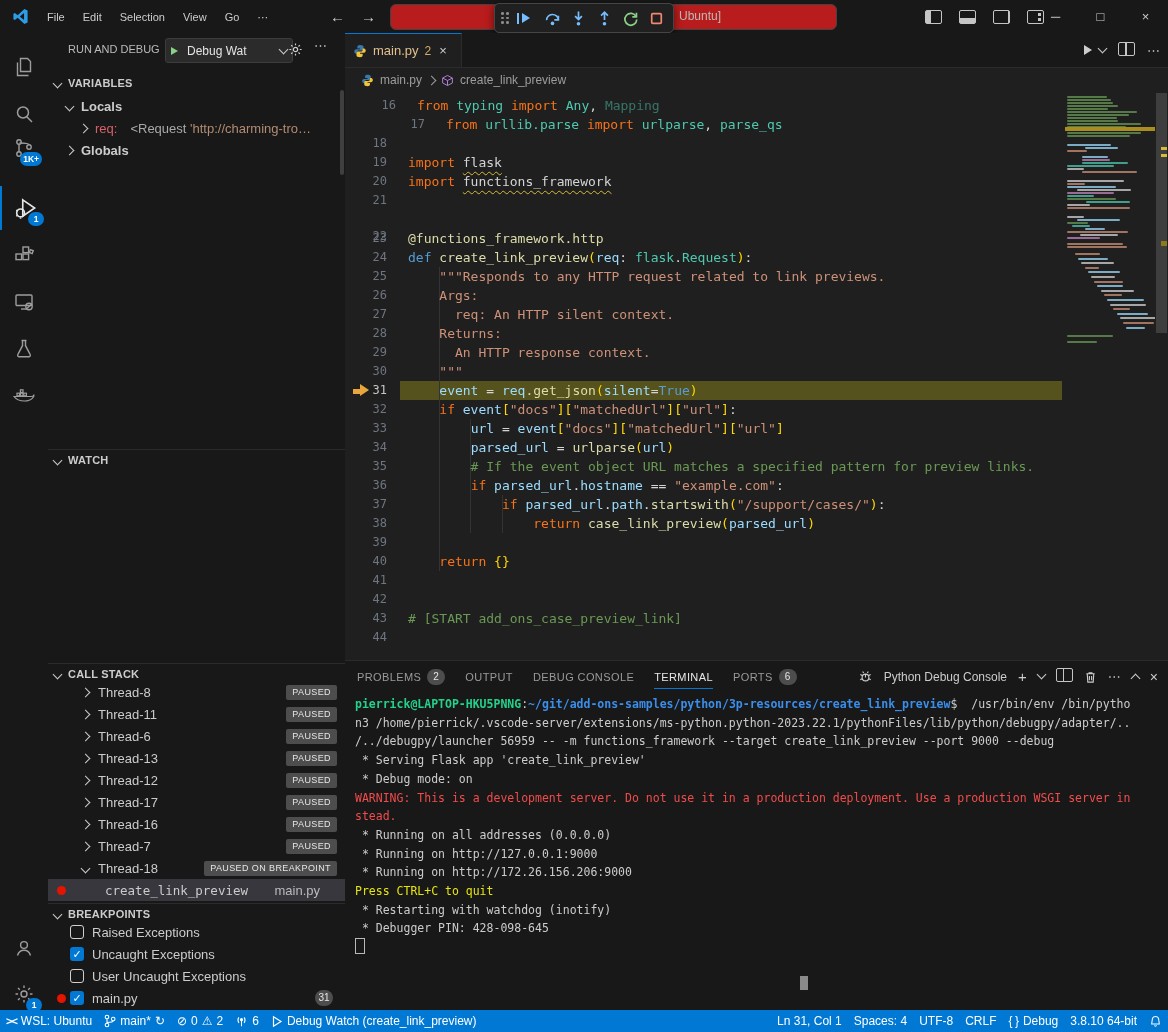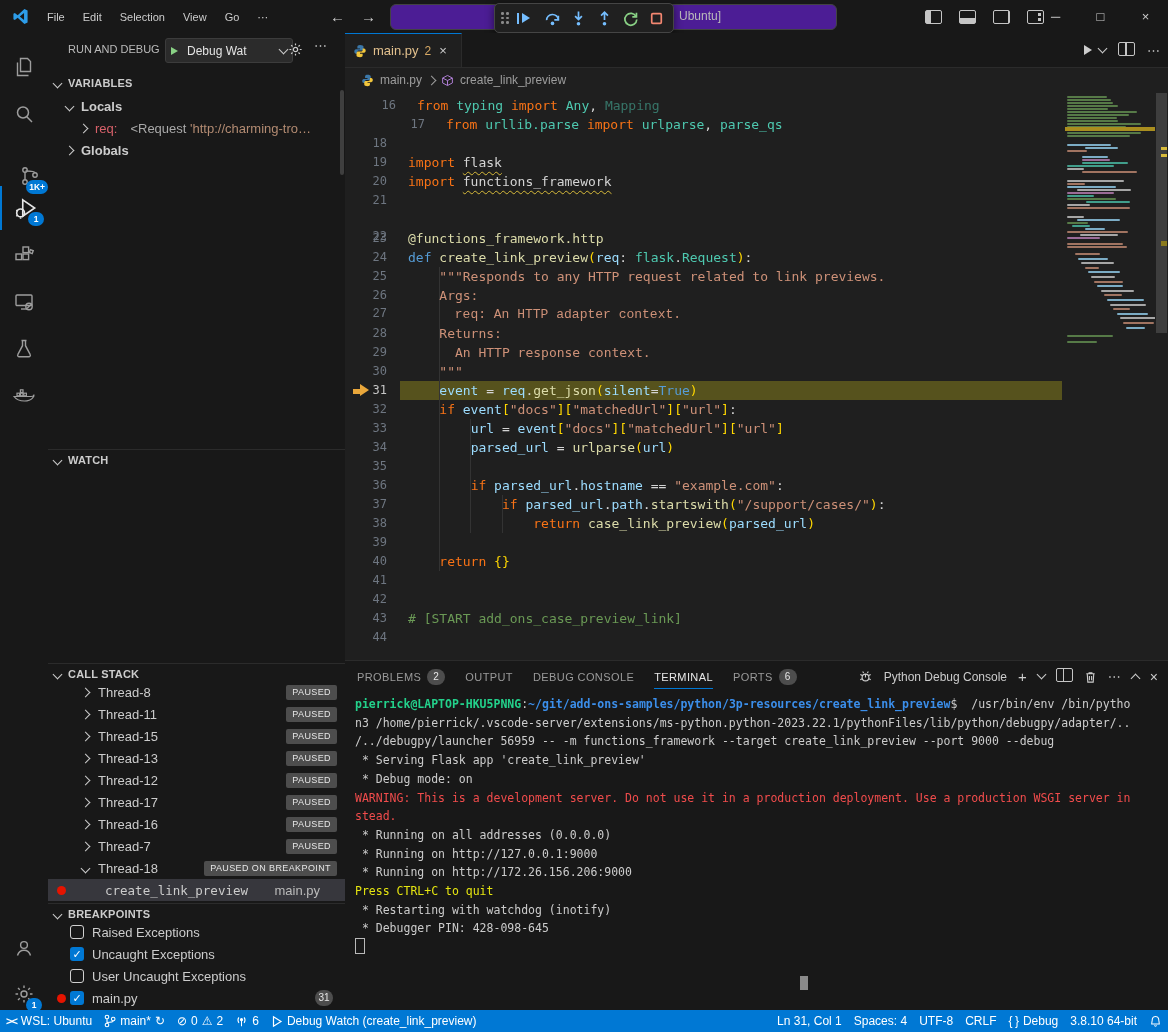--- a/index.html
+++ b/index.html
@@ -11,21 +11,21 @@
   .chv.r{transform:rotate(-45deg);}
   .chv.d{transform:rotate(45deg);}
   .chv.u{transform:rotate(-135deg);}
 
   
   #titlebar{position:absolute;top:0;left:0;width:1168px;height:33px;background:#181818;border-bottom:1px solid #2b2b2b;}
   #logo{position:absolute;left:12px;top:8px;}
   #menus{position:absolute;left:38px;top:0;height:33px;display:flex;align-items:center;}
   .menu-item{padding:0 9px;height:22px;line-height:22px;border-radius:4px;color:#ccc;font-size:11px;cursor:default;}
   #nav-arrows{position:absolute;left:330px;top:0;height:33px;display:flex;align-items:center;gap:16px;color:#cfcfcf;font-size:15px;}
-  #cmd-center{position:absolute;left:390px;top:4px;width:445px;height:24px;background:#4c1d95;border:1px solid #434343;border-radius:6px;}
+  #cmd-center{position:absolute;left:390px;top:4px;width:445px;height:24px;background:#b91c1c;border:1px solid #434343;border-radius:6px;}
   #cmd-center span{position:absolute;left:288px;top:4px;font-size:12px;color:#bbb;}
   #dbg-toolbar{position:absolute;left:494px;top:3px;height:28px;background:#202020;border:1px solid #454545;border-radius:5px;display:flex;align-items:center;padding:0 6px;gap:4px;box-shadow:0 2px 8px rgba(0,0,0,.55);}
   .dbg-btn{width:22px;height:22px;display:flex;align-items:center;justify-content:center;}
   #grip{display:grid;grid-template-columns:3px 3px;grid-gap:2px;margin-right:2px;}
   #grip i{width:2.5px;height:2.5px;background:#8a8a8a;border-radius:50%;}
   .tri-cont{width:0;height:0;border:5px solid transparent;border-left:8px solid #75beff;margin-left:3px;}
   .bar-cont{width:2.5px;height:11px;background:#75beff;}
   #layout-ctrls{position:absolute;left:925px;top:0;height:33px;display:flex;align-items:center;gap:17px;}
   .lay-ico{width:15px;height:12px;border:1.4px solid #c5c5c5;border-radius:2px;position:relative;}
   .lay-ico i{position:absolute;background:#c5c5c5;}
@@ -213,21 +213,21 @@
           <path d="M8.5 3.5h7l3 3v10h-10z"></path>
           <path d="M5.5 7.5v13h11"></path>
         </svg>
       </div>
       <div class="act-item" style="top: 59px;">
         <svg width="24" height="24" viewBox="0 0 24 24" fill="none" stroke="currentColor" stroke-width="1.5">
           <circle cx="11" cy="10.5" r="5.5"></circle>
           <path d="M14.8 14.8 20 20"></path>
         </svg>
       </div>
-      <div class="act-item" style="top: 121px; padding-left: 6px;">
+      <div class="act-item" style="top: 93px;">
         <svg width="24" height="24" viewBox="0 0 24 24" fill="none" stroke="currentColor" stroke-width="1.4">
           <circle cx="7" cy="6" r="2.2"></circle>
           <circle cx="7" cy="18" r="2.2"></circle>
           <circle cx="17" cy="11" r="2.2"></circle>
           <path d="M7 8.2v7.6M7.5 7c4.5 0 9.5.5 9.5 1.8"></path>
         </svg>
         <span class="act-badge">1K+</span>
       </div>
       <div class="act-item active" style="top: 153px;">
         <svg width="26" height="26" viewBox="0 0 24 24" fill="none" stroke="currentColor" stroke-width="1.5">
@@ -335,21 +335,21 @@
           <span>Thread-8</span>
           <span class="paused-badge">PAUSED</span>
         </div>
         <div class="sb-row" style="padding-left: 34px;">
           <span class="chv r" style="margin-right: 9px;"></span>
           <span>Thread-11</span>
           <span class="paused-badge">PAUSED</span>
         </div>
         <div class="sb-row" style="padding-left: 34px;">
           <span class="chv r" style="margin-right: 9px;"></span>
-          <span>Thread-15</span>
+          <span>Thread-6</span>
           <span class="paused-badge">PAUSED</span>
         </div>
         <div class="sb-row" style="padding-left: 34px;">
           <span class="chv r" style="margin-right: 9px;"></span>
           <span>Thread-13</span>
           <span class="paused-badge">PAUSED</span>
         </div>
         <div class="sb-row" style="padding-left: 34px;">
           <span class="chv r" style="margin-right: 9px;"></span>
           <span>Thread-12</span>
@@ -462,29 +462,29 @@
           <div class="cl" style="top: 22px; margin-left: 38px;"><span class="ln">17</span><span class="src"><span class="tk-kw">from</span><span class="tk-pln"> </span><span class="tk-type">urllib.parse</span><span class="tk-pln"> </span><span class="tk-kw">import</span><span class="tk-pln"> </span><span class="tk-type">urlparse</span><span class="tk-pln">, </span><span class="tk-type">parse_qs</span></span></div>
           <div class="cl" style="top: 41px;"><span class="ln">18</span><span class="src"></span></div>
           <div class="cl" style="top: 60px;"><span class="ln">19</span><span class="src"><span class="tk-kw">import</span><span class="tk-pln"> </span><span class="tk-sqg">flask</span></span></div>
           <div class="cl" style="top: 79px;"><span class="ln">20</span><span class="src"><span class="tk-kw">import</span><span class="tk-pln"> </span><span class="tk-sqg">functions_framework</span></span></div>
           <div class="cl" style="top: 98px;"><span class="ln">21</span><span class="src"></span></div>
           <div class="cl" style="top: 134px;"><span class="ln">22</span><span class="src"></span></div>
           <div class="cl" style="top: 136px;"><span class="ln">23</span><span class="src"><span class="tk-fn">@functions_framework.http</span></span></div>
           <div class="cl" style="top: 155px;"><span class="ln">24</span><span class="src"><span class="tk-def">def</span><span class="tk-pln"> </span><span class="tk-fn">create_link_preview</span><span class="tk-brk">(</span><span class="tk-var">req</span><span class="tk-pln">: </span><span class="tk-type">flask</span><span class="tk-pln">.</span><span class="tk-type">Request</span><span class="tk-brk">)</span><span class="tk-pln">:</span></span></div>
           <div class="cl" style="top: 174px;"><span class="ln">25</span><span class="src"><span class="tk-str">    """Responds to any HTTP request related to link previews.</span></span></div>
           <div class="cl" style="top: 193px;"><span class="ln">26</span><span class="src"><span class="tk-str">    Args:</span></span></div>
-          <div class="cl" style="top: 212px; font-family: Liberation Mono, monospace;"><span class="ln">27</span><span class="src"><span class="tk-str">      req: An HTTP adapter context.</span></span></div>
+          <div class="cl" style="top: 212px;"><span class="ln">27</span><span class="src"><span class="tk-str">      req: An HTTP silent context.</span></span></div>
           <div class="cl" style="top: 231px;"><span class="ln">28</span><span class="src"><span class="tk-str">    Returns:</span></span></div>
           <div class="cl" style="top: 250px;"><span class="ln">29</span><span class="src"><span class="tk-str">      An HTTP response context.</span></span></div>
           <div class="cl" style="top: 269px;"><span class="ln">30</span><span class="src"><span class="tk-str">    """</span></span></div>
           <div class="cl cur" style="top: 288px;"><span class="ln">31</span><span class="src"><span class="tk-pln">    </span><span class="tk-var">event</span><span class="tk-pln"> = </span><span class="tk-var">req</span><span class="tk-pln">.</span><span class="tk-fn">get_json</span><span class="tk-brk">(</span><span class="tk-var">silent</span><span class="tk-pln">=</span><span class="tk-def">True</span><span class="tk-brk">)</span></span></div>
           <div class="cl" style="top: 307px;"><span class="ln">32</span><span class="src"><span class="tk-pln">    </span><span class="tk-kw">if</span><span class="tk-pln"> </span><span class="tk-var">event</span><span class="tk-brk">[</span><span class="tk-str">"docs"</span><span class="tk-brk">][</span><span class="tk-str">"matchedUrl"</span><span class="tk-brk">][</span><span class="tk-str">"url"</span><span class="tk-brk">]</span><span class="tk-pln">:</span></span></div>
           <div class="cl" style="top: 326px;"><span class="ln">33</span><span class="src"><span class="tk-pln">        </span><span class="tk-var">url</span><span class="tk-pln"> = </span><span class="tk-var">event</span><span class="tk-brk">[</span><span class="tk-str">"docs"</span><span class="tk-brk">][</span><span class="tk-str">"matchedUrl"</span><span class="tk-brk">][</span><span class="tk-str">"url"</span><span class="tk-brk">]</span></span></div>
           <div class="cl" style="top: 345px;"><span class="ln">34</span><span class="src"><span class="tk-pln">        </span><span class="tk-var">parsed_url</span><span class="tk-pln"> = </span><span class="tk-fn">urlparse</span><span class="tk-brk">(</span><span class="tk-var">url</span><span class="tk-brk">)</span></span></div>
-          <div class="cl" style="top: 364px;"><span class="ln">35</span></div>
+          <div class="cl" style="top: 364px;"><span class="ln">35</span><span class="src"><span class="tk-com">        # If the event object URL matches a specified pattern for preview links.</span></span></div>
           <div class="cl" style="top: 383px;"><span class="ln">36</span><span class="src"><span class="tk-pln">        </span><span class="tk-kw">if</span><span class="tk-pln"> </span><span class="tk-var">parsed_url</span><span class="tk-pln">.</span><span class="tk-var">hostname</span><span class="tk-pln"> == </span><span class="tk-str">"example.com"</span><span class="tk-pln">:</span></span></div>
           <div class="cl" style="top: 402px;"><span class="ln">37</span><span class="src"><span class="tk-pln">            </span><span class="tk-kw">if</span><span class="tk-pln"> </span><span class="tk-var">parsed_url</span><span class="tk-pln">.</span><span class="tk-var">path</span><span class="tk-pln">.</span><span class="tk-fn">startswith</span><span class="tk-brk">(</span><span class="tk-str">"/support/cases/"</span><span class="tk-brk">)</span><span class="tk-pln">:</span></span></div>
           <div class="cl" style="top: 421px;"><span class="ln">38</span><span class="src"><span class="tk-pln">                </span><span class="tk-kw">return</span><span class="tk-pln"> </span><span class="tk-fn">case_link_preview</span><span class="tk-brk">(</span><span class="tk-var">parsed_url</span><span class="tk-brk">)</span></span></div>
           <div class="cl" style="top: 440px;"><span class="ln">39</span><span class="src"></span></div>
           <div class="cl" style="top: 459px;"><span class="ln">40</span><span class="src"><span class="tk-pln">    </span><span class="tk-kw">return</span><span class="tk-pln"> </span><span class="tk-brk">{}</span></span></div>
           <div class="cl" style="top: 478px;"><span class="ln">41</span><span class="src"></span></div>
           <div class="cl" style="top: 497px;"><span class="ln">42</span><span class="src"></span></div>
           <div class="cl" style="top: 516px;"><span class="ln">43</span><span class="src"><span class="tk-com"># [START add_ons_case_preview_link]</span></span></div>
           <div class="cl" style="top: 535px;"><span class="ln">44</span><span class="src"></span></div>
         </div>

